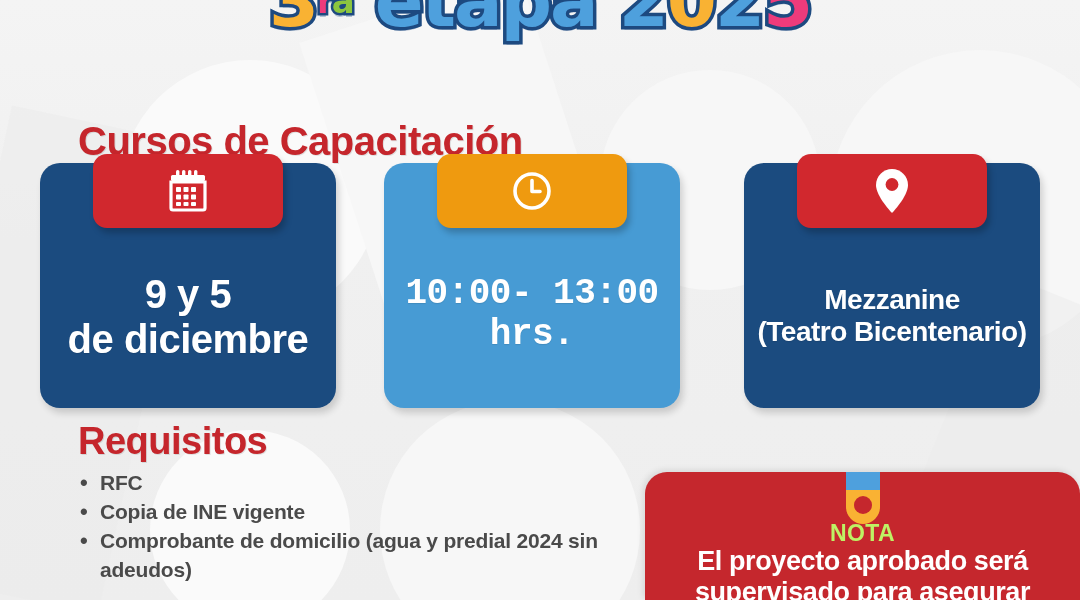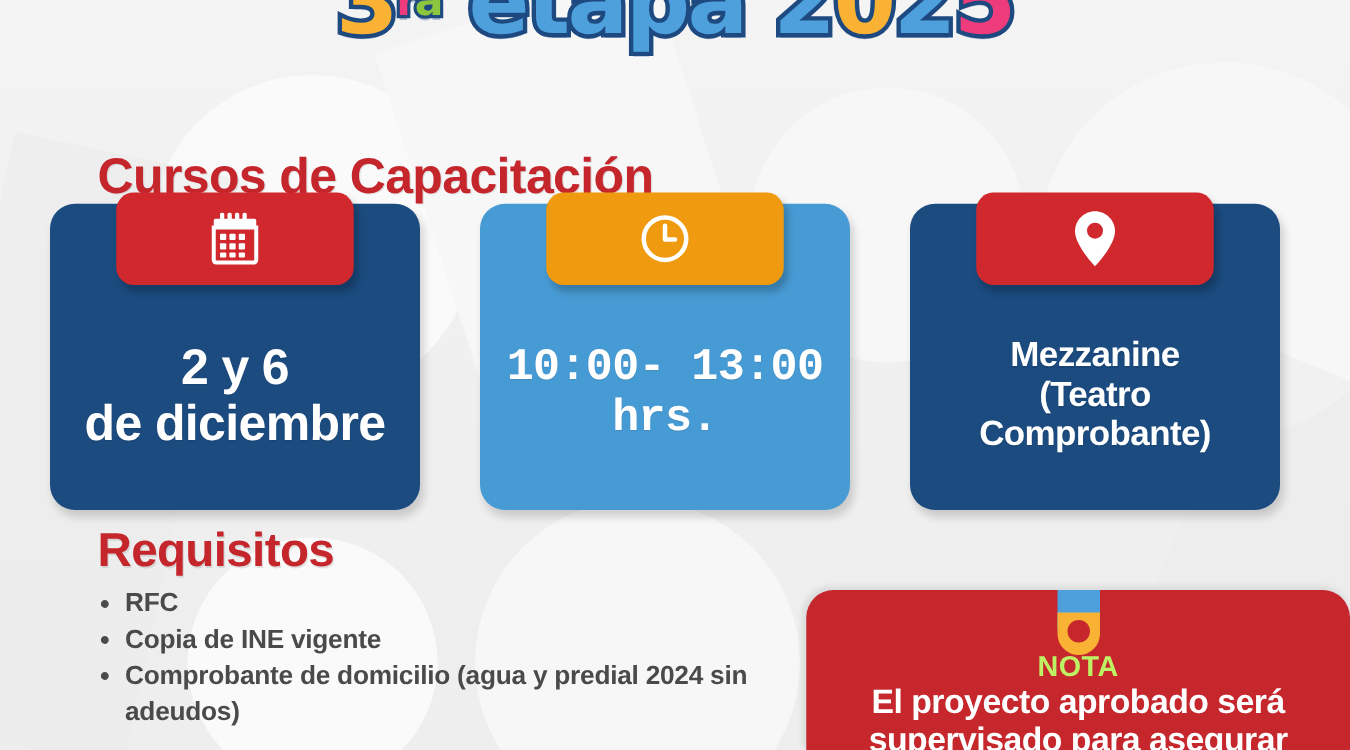--- a/index.html
+++ b/index.html
@@ -65,21 +65,21 @@
     width:296px; height:245px;
     border-radius:20px;
     box-shadow: 3px 5px 7px rgba(0,0,0,0.16);
     display:flex; flex-direction:column; align-items:center;
     justify-content:center;
   }
   .card.dark  { background:#1b4b7f; }
   .card.light { background:#479bd4;font-family:Liberation Mono, monospace; }
   #card-date  { left:40px;  }
   #card-time  { left:384px; }
-  #card-place { left:728px; }
+  #card-place { left:744px; }
 
   .badge {
     position:absolute; top:-9px; left:50%; transform:translateX(-50%);
     width:190px; height:74px;
     border-radius:14px;
     display:flex; align-items:center; justify-content:center;
     box-shadow: 3px 5px 6px rgba(0,0,0,0.22);
   }
   .badge.red    { background:#d1282e; }
   .badge.orange { background:#ef9a0f; }
@@ -209,21 +209,21 @@
             <rect x="8" y="24.5" width="5" height="5" rx="0.8"></rect>
             <rect x="15.5" y="24.5" width="5" height="5" rx="0.8"></rect>
             <rect x="23" y="24.5" width="5" height="5" rx="0.8"></rect>
             <rect x="8" y="32" width="5" height="4" rx="0.8"></rect>
             <rect x="15.5" y="32" width="5" height="4" rx="0.8"></rect>
             <rect x="23" y="32" width="5" height="4" rx="0.8"></rect>
           </svg>
         </span>
       </div>
       <div class="card-text">
-        <div>2 y 6</div>
+        <div>9 y 5</div>
         <div>de diciembre</div>
       </div>
     </div>
 
     <div class="card light" id="card-time">
       <div class="badge orange">
         <span>
           <svg width="44" height="44" viewBox="0 0 44 44">
             <circle cx="22" cy="22" r="17" fill="none" stroke="#fff" stroke-width="3.6"></circle>
             <path d="M22 11.5 V22.5 H30" fill="none" stroke="#fff" stroke-width="3.6" stroke-linecap="round" stroke-linejoin="round"></path>
@@ -239,21 +239,21 @@
       <div class="badge red">
         <span>
           <svg width="34" height="46" viewBox="0 0 34 46" fill="#fff">
             <path d="M17 1 C8.2 1 1 8.2 1 17 c0 11.5 16 28 16 28 s16-16.5 16-28 C33 8.2 25.8 1 17 1 Z"></path>
             <circle cx="17" cy="16.5" r="6.4" fill="#d1282e"></circle>
           </svg>
         </span>
       </div>
       <div class="card-text">
         <div>Mezzanine</div>
-        <div>(Teatro Comprobante)</div>
+        <div>(Teatro Bicentenario)</div>
       </div>
     </div>
   </div>
 
   <div id="requisitos">
     <div id="requisitos-title">Requisitos</div>
     <ul id="requisitos-list">
       <li>RFC</li>
       <li>Copia de INE vigente</li>
       <li>Comprobante de domicilio (agua y predial 2024 sin adeudos)</li>

